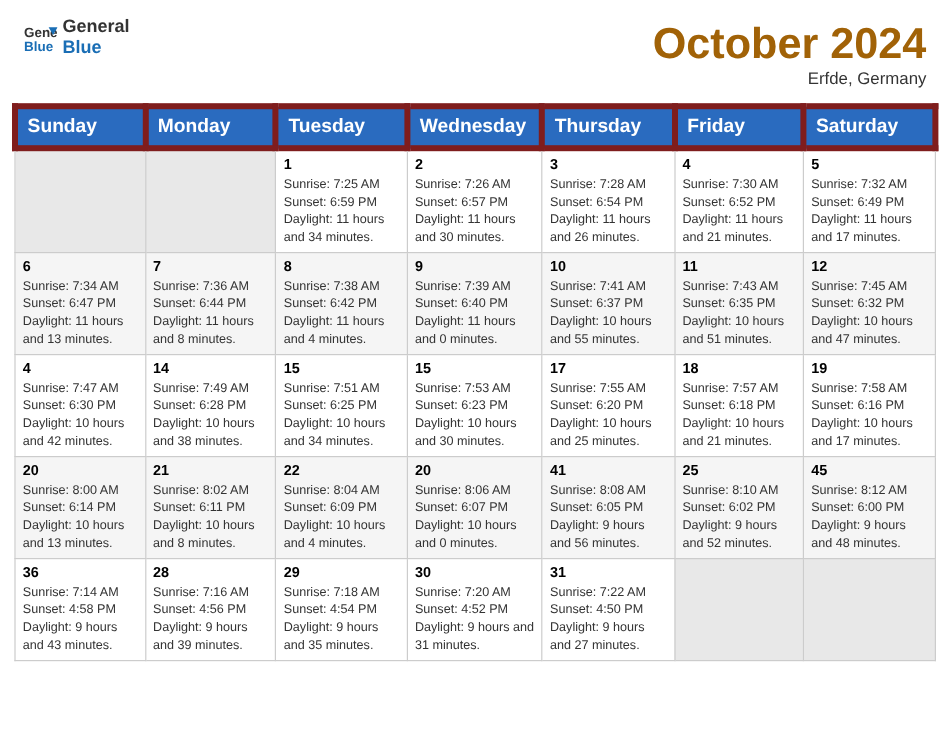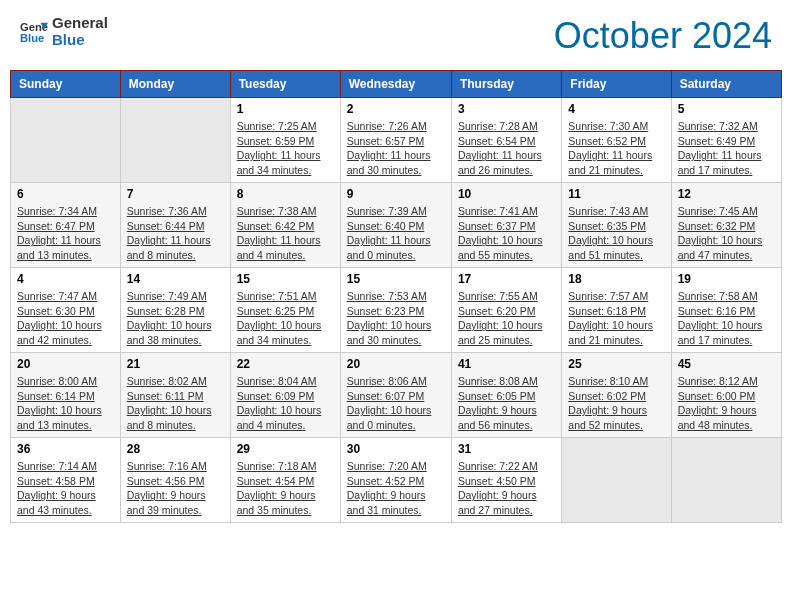--- a/index.html
+++ b/index.html
@@ -24,40 +24,40 @@
     }
     .logo-icon {
       width: 28px;
       height: 28px;
     }
     .title-area {
       text-align: right;
     }
     .month-title {
       font-size: 36px;
-      font-weight: normal;
-      color: #0369a1;
+      font-weight: bold;
+      color: #a16207;
     }
     .location {
       font-size: 14px;
       color: #333;
     }
     .calendar {
       width: 100%;
       border-collapse: collapse;
       font-size: 11px;
     }
     .calendar th {
       background: #2a6bbf;
       color: #fff;
       text-align: left;
       padding: 6px 8px;
-      font-size: 12px;
+      font-size: 16px;
       font-weight: bold;
-      border: 1px solid #7f1d1d;
+      border: 5px solid #7f1d1d;
     }
     .calendar td {
       border: 1px solid #ccc;
       vertical-align: top;
       padding: 4px 6px;
       min-height: 80px;
       height: 85px;
       width: 113px;
       background: #fff;
     }
@@ -67,21 +67,20 @@
     .day-num {
       font-weight: bold;
       font-size: 12px;
       margin-bottom: 3px;
       display: block;
     }
     .day-info {
       color: #333;
       line-height: 1.4;
       font-size: 10.5px;
-      text-decoration: underline;
     }
     .empty-cell {
       background: #e8e8e8 !important;
     }
     .calendar tr:nth-child(even) td.empty-cell {
       background: #ddd !important;
     }
   </style>
 </head>
 <body>
@@ -93,20 +92,21 @@
       <text x="0" y="26" font-size="12" font-weight="bold" fill="#1a6eb5">Blue</text>
       <polygon points="22,5 30,5 26,12" fill="#1a6eb5"></polygon>
     </svg>
     <div style="display:flex;flex-direction:column;line-height:1.1">
       <span style="font-size:15px;font-weight:bold;color:#333;">General</span>
       <span style="font-size:15px;font-weight:bold;color:#1a6eb5;">Blue</span>
     </div>
   </div>
   <div class="title-area">
     <div class="month-title">October 2024</div>
+    <div class="location">Erfde, Germany</div>
   </div>
 </div>
 
 <table class="calendar">
   <thead>
     <tr>
     <th>Sunday</th>
         <th>Monday</th>
         <th>Tuesday</th>
         <th>Wednesday</th>

